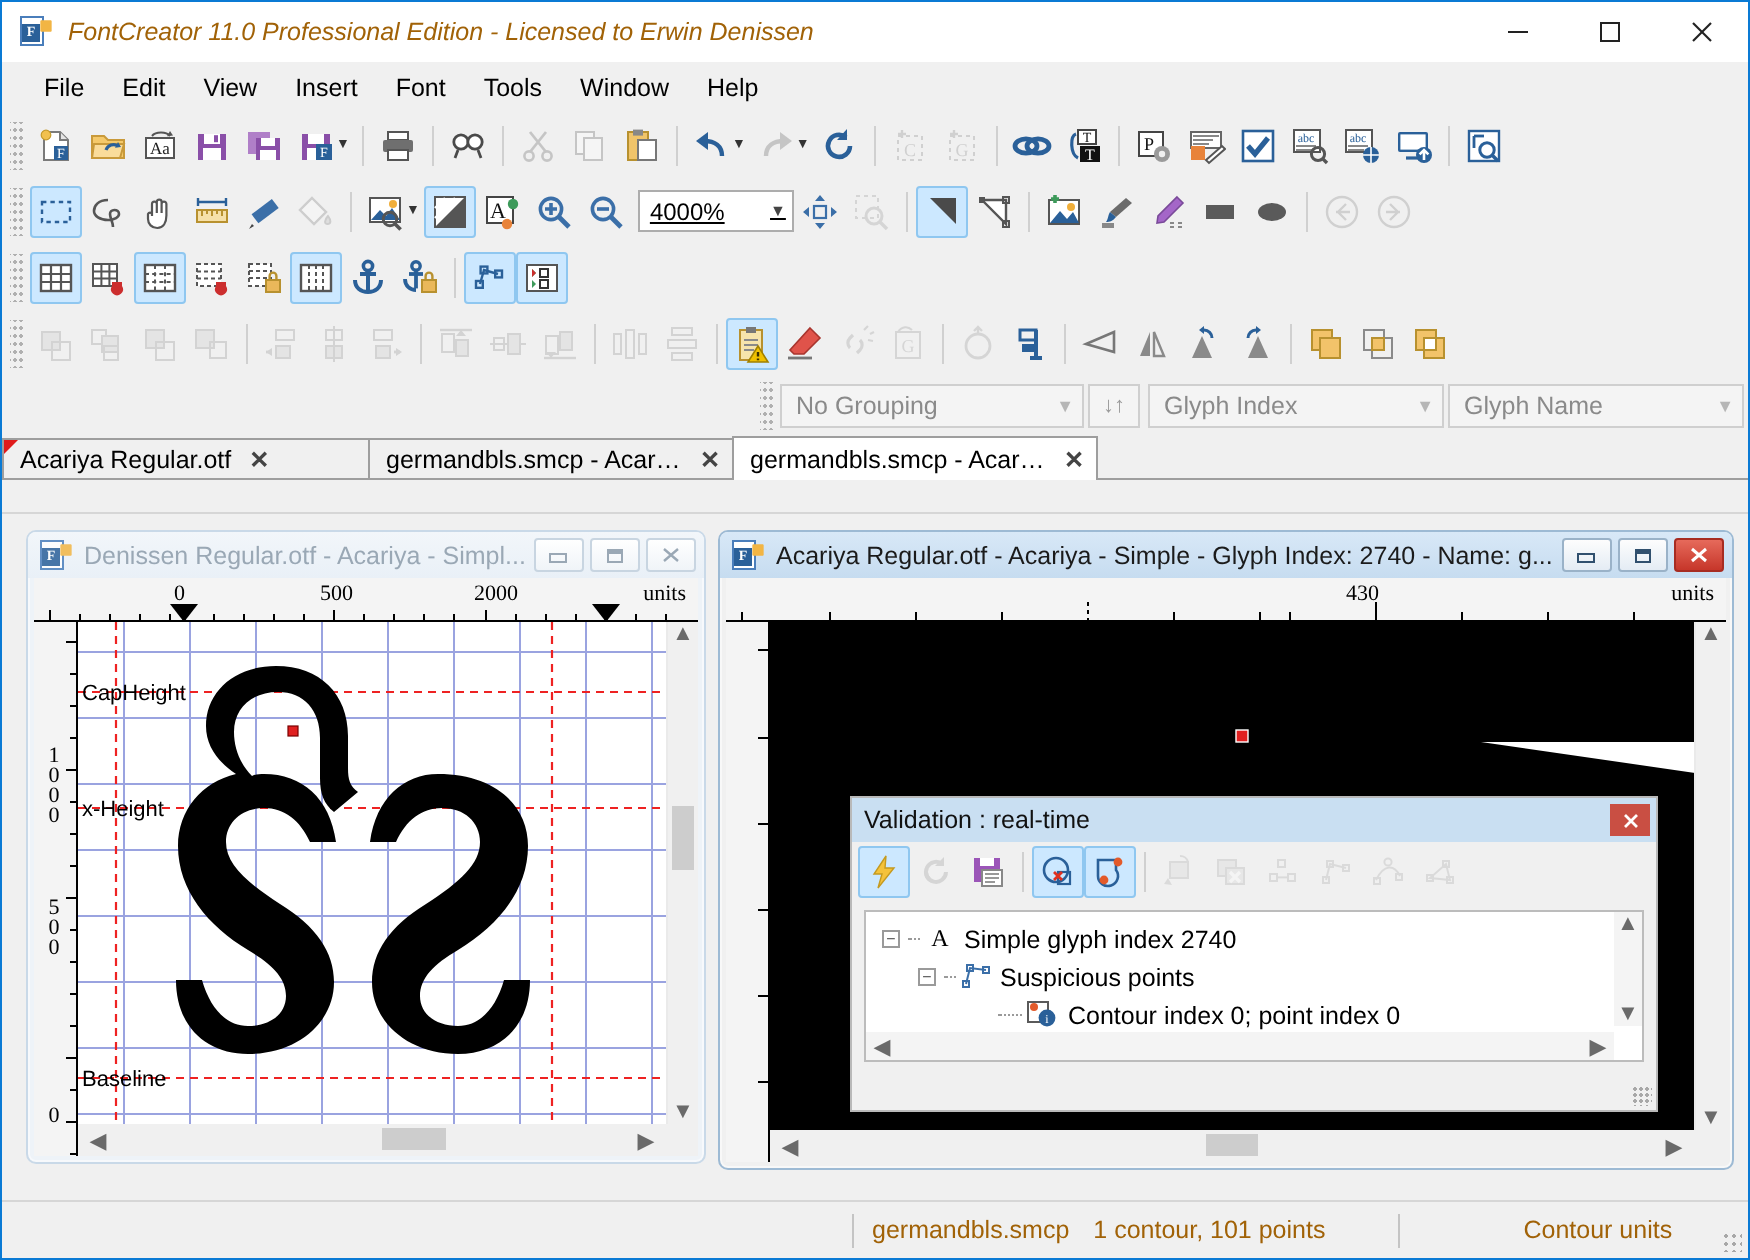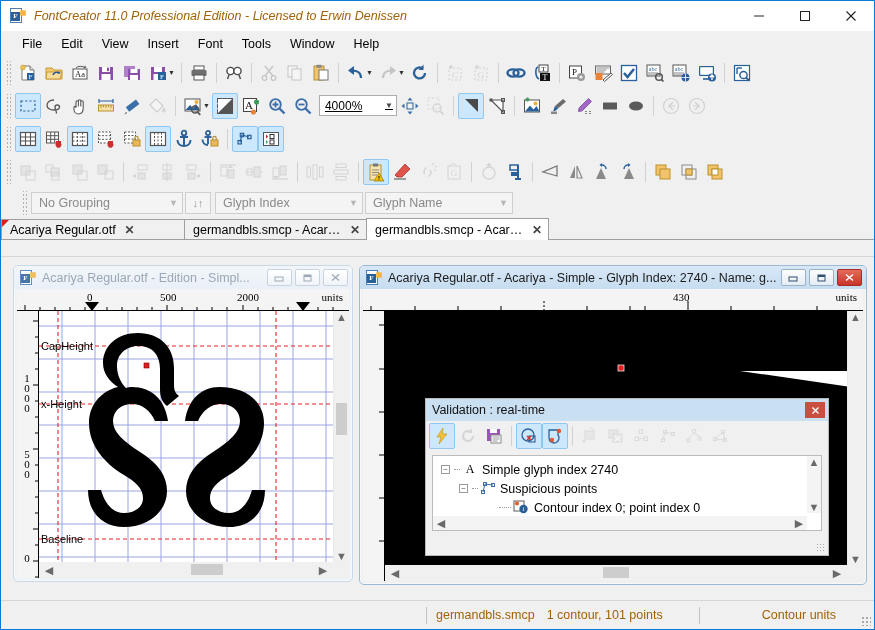--- a/index.html
+++ b/index.html
@@ -83,21 +83,21 @@
 
   .zoomcombo {
     width:78px; height:21px; background:#fff; border:1px solid #adadad;
     display:flex; align-items:center; justify-content:space-between;
     padding:0 3px 0 5px; font-size:12px; margin-left:3px; flex:none;text-decoration:underline;
   }
   .zoomcombo .arw { font-size:8px; color:#444; }
 
   
   .filterrow {
-    display:flex; align-items:center; height:30px; padding-left:20px; background:#f0f0f0;
+    display:flex; align-items:center; height:30px; padding-left:20px; background:#f0f0f0;justify-content:flex-end;
   }
   .cbox {
     height:22px; background:#f4f4f4; border:1px solid #cfcfcf; color:#8a8a8a;
     display:flex; align-items:center; justify-content:space-between;
     padding:0 4px 0 7px; font-size:12.5px; margin-right:2px;
   }
   .cbox .arw { color:#b6b6b6; font-size:9px; margin-left:6px; }
   .cbox.w1 { width:152px; }
   .cbox.w2 { width:148px; }
   .cbox.w3 { width:148px; }
@@ -957,21 +957,21 @@
 
   <div class="mdi">
 
     <div class="child inactive" style="left:12px; top:8px; width:340px; height:317px;">
       <div class="child-title">
         <span class="ficon" style="opacity:.85">
           <span class="pg"></span>
             <span class="bl">F</span>
             <span class="pen"></span>
         </span>
-        <span class="ct-text">Acariya Regular.otf - Edition - Simpl...</span>
+        <span class="ct-text">Denissen Regular.otf - Acariya - Simpl...</span>
         <div class="ct-btns">
           <div class="ct-btn">
             <svg width="11" height="9" viewBox="0 0 11 9">
                 <rect x="1" y="4" width="8" height="4" fill="none" stroke="#9aa8b5"></rect>
               </svg>
           </div>
           <div class="ct-btn">
             <svg width="11" height="9" viewBox="0 0 11 9">
                 <rect x="2" y="2" width="7" height="6" fill="none" stroke="#9aa8b5"></rect>
                 <rect x="2" y="2" width="7" height="2" fill="#9aa8b5"></rect>

